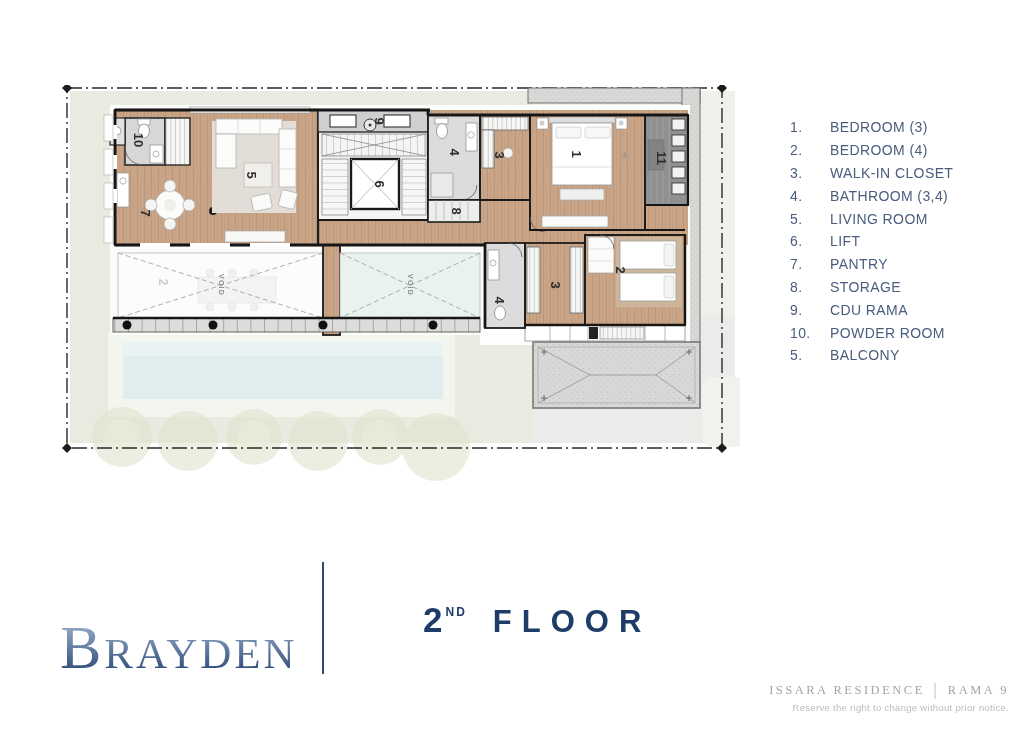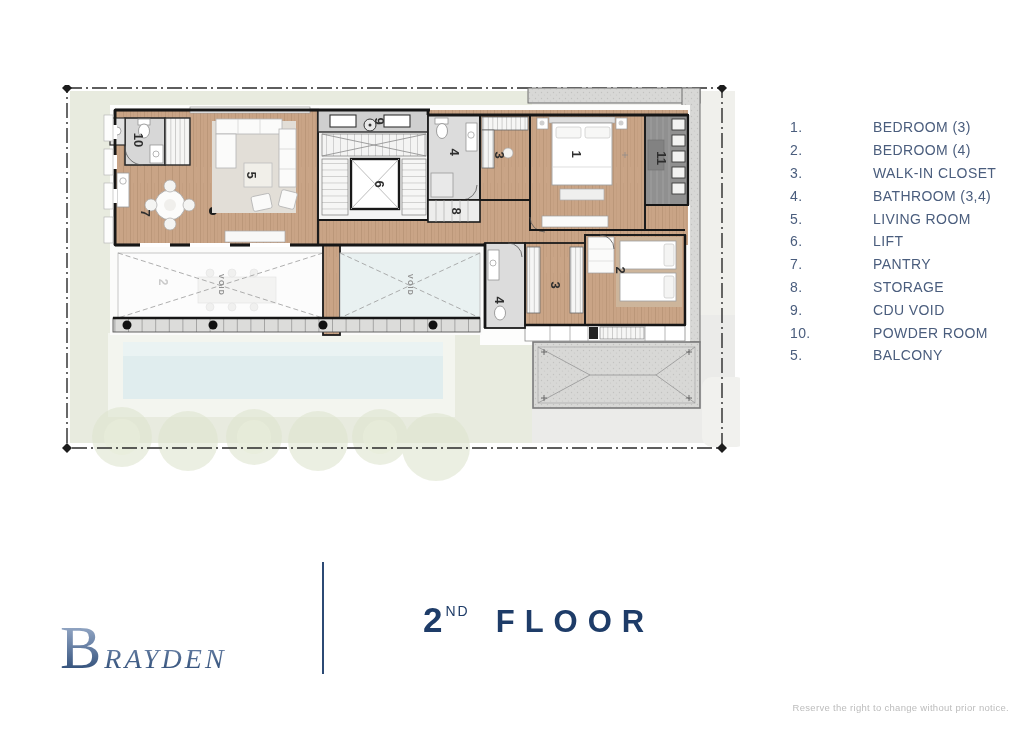--- a/index.html
+++ b/index.html
@@ -11,39 +11,39 @@
   .plan-wrap{position:absolute;left:60px;top:85px;width:680px;height:400px;}
   .plan-wrap svg{display:block;}
   text.room-num{font-family:"Liberation Sans",sans-serif;font-size:13px;font-weight:bold;fill:#2e2e2e;}
   text.void-t{font-family:"Liberation Sans",sans-serif;font-size:7px;font-weight:bold;fill:#8f8f8f;letter-spacing:1.2px;}
   text.ghost-t{font-family:"Liberation Sans",sans-serif;font-size:12px;font-weight:bold;fill:#cbcbcb;}
 
   
   .legend{position:absolute;left:790px;top:116px;width:225px;color:#4a5d7d;}
   .legend-row{display:flex;align-items:center;height:22.8px;font-size:14px;letter-spacing:.4px;}
   .legend-num{width:40px;flex:0 0 40px;}
-  .legend-label{white-space:nowrap;margin-left:43px;}
+  .legend-label{white-space:nowrap;}
 
   
   .house-type{position:absolute;left:44px;top:577px;font-size:27px;font-weight:bold;
               letter-spacing:6px;color:#1e3c68;}
   .brayden{position:absolute;left:60px;top:616px;font-family:"Liberation Serif",serif;
            color:#34507c;letter-spacing:3px;line-height:1;}
   .brayden .b-init{font-size:62px;}
-  .brayden .b-rest{font-size:28px;font-style:italic;}
+  .brayden .b-rest{font-size:43px;}
   @supports ((-webkit-background-clip:text) or (background-clip:text)){
     .brayden{background:linear-gradient(180deg,#a9bad3 0%,#6d85a9 45%,#20406c 100%);
              -webkit-background-clip:text;background-clip:text;color:transparent;}
   }
   .divider-vertical{position:absolute;left:322px;top:562px;width:2px;height:112px;background:#2c4a74;}
 
   
   .floor-title{position:absolute;left:423px;top:600px;color:#1e3c68;white-space:nowrap;}
   .floor-title .fl-num{font-size:35px;font-weight:bold;}
-  .floor-title .fl-ord{font-size:14px;font-weight:normal;letter-spacing:2px;vertical-align:16px;margin-left:3px;text-align:center;}
+  .floor-title .fl-ord{font-size:12px;font-weight:bold;letter-spacing:2px;vertical-align:16px;margin-left:3px;text-align:center;}
   .floor-title .fl-word{font-size:31px;font-weight:bold;letter-spacing:10px;margin-left:26px;}
 
   
   .project-line{position:absolute;right:15px;top:683px;font-family:"Liberation Serif",serif;
                 font-size:12.5px;letter-spacing:2.5px;color:#a5a5a5;white-space:nowrap;}
   .project-line .proj-sep{display:inline-block;margin:0 9px;transform:scaleY(1.3);}
   .disclaimer{position:absolute;right:15px;top:702px;font-size:9.5px;color:#bcbcbc;letter-spacing:.3px;margin-left:26px;}
 </style>
 </head>
 <body>
@@ -388,32 +388,33 @@
     <div class="legend-row">
       <span class="legend-num">7.</span>
       <span class="legend-label">PANTRY</span>
     </div>
     <div class="legend-row">
       <span class="legend-num">8.</span>
       <span class="legend-label">STORAGE</span>
     </div>
     <div class="legend-row">
       <span class="legend-num">9.</span>
-      <span class="legend-label">CDU VOID</span>
+      <span class="legend-label">CDU RAMA</span>
     </div>
     <div class="legend-row">
       <span class="legend-num">10.</span>
       <span class="legend-label">POWDER ROOM</span>
     </div>
     <div class="legend-row">
       <span class="legend-num">5.</span>
       <span class="legend-label">BALCONY</span>
     </div>
   </div>
 
   <div class="brayden"><span class="b-init">B</span><span class="b-rest">RAYDEN</span></div>
   <div class="divider-vertical"></div>
 
   <div class="floor-title"><span class="fl-num">2</span><sup class="fl-ord">ND</sup><span class="fl-word">FLOOR</span></div>
 
+  <div class="project-line"><span>ISSARA RESIDENCE</span><span class="proj-sep">|</span><span>RAMA 9</span></div>
   <div class="disclaimer">Reserve the right to change without prior notice.</div>
 
 </div>
 
 </body></html>

